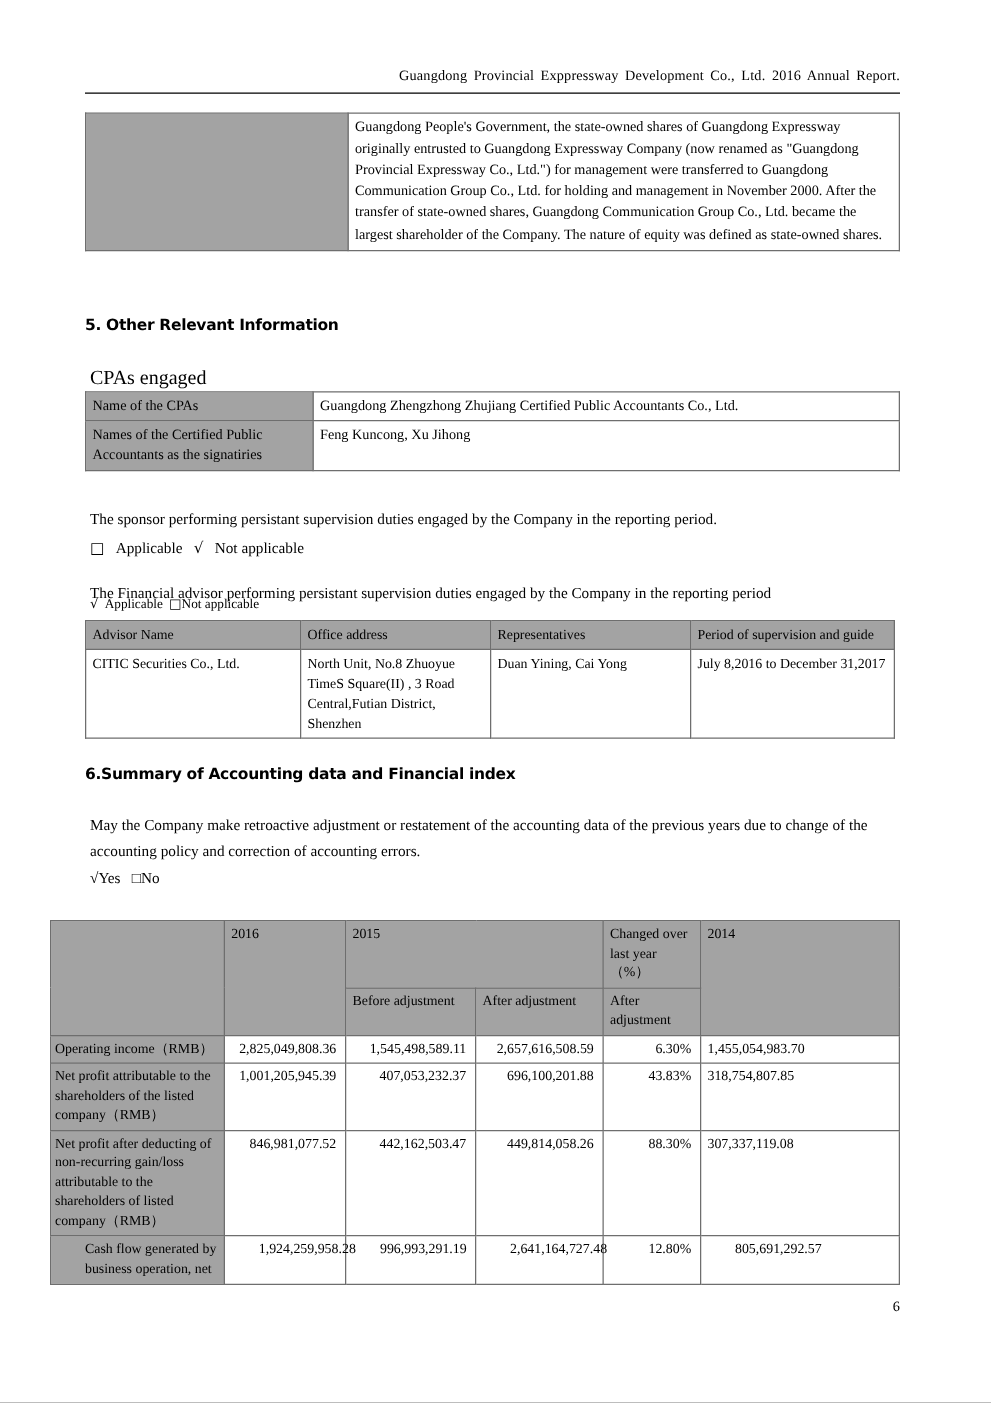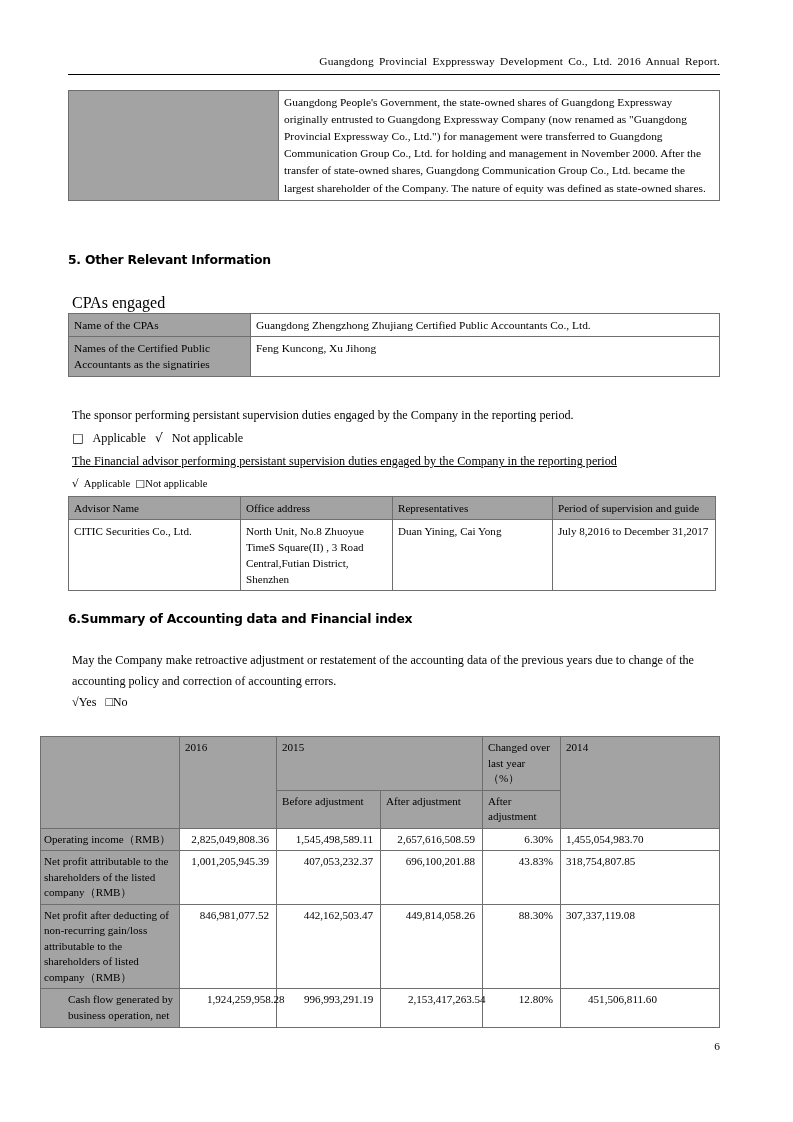--- a/index.html
+++ b/index.html
@@ -100,21 +100,21 @@
   
   .para {
     position: absolute;
     left: 72px;
     font-size: 12.2px;
     line-height: 1.55;
     width: 648px;
   }
   .p-sponsor    { top: 406px; }
   .p-appl-1     { top: 429px; font-size: 12.2px; }
-  .p-fin-adv    { top: 452px; text-decoration: underline; }
+  .p-fin-adv    { top: 465px; }
   .p-appl-2     { top: 475px; font-size: 10.6px; }
   .p-appl-1 .box, .p-appl-2 .box { font-family: "DejaVu Sans", sans-serif; }
   .sp-wide { display: inline-block; width: 9px; }
   .sp-mid  { display: inline-block; width: 5px; }
 
   
   .tbl-advisor {
     position: absolute;
     left: 68px;
     top: 496px;
@@ -308,23 +308,23 @@
           <td class="num mid">442,162,503.47</td>
           <td class="num mid">449,814,058.26</td>
           <td class="num mid">88.30%</td>
           <td class="center mid">307,337,119.08</td>
         </tr>
 
         <tr class="d4">
           <td class="shade lab mid">Cash flow generated by business operation, net</td>
           <td class="num mid">1,924,259,958.28</td>
           <td class="num mid">996,993,291.19</td>
-          <td class="num mid">2,153,417,263.54</td>
+          <td class="num mid">2,641,164,727.48</td>
           <td class="num mid">12.80%</td>
-          <td class="center mid">451,506,811.60</td>
+          <td class="center mid">805,691,292.57</td>
         </tr>
       </tbody>
     </table>
   </div>
 
   <div class="page-num">6</div>
 
 </div>
 
 </body></html>

